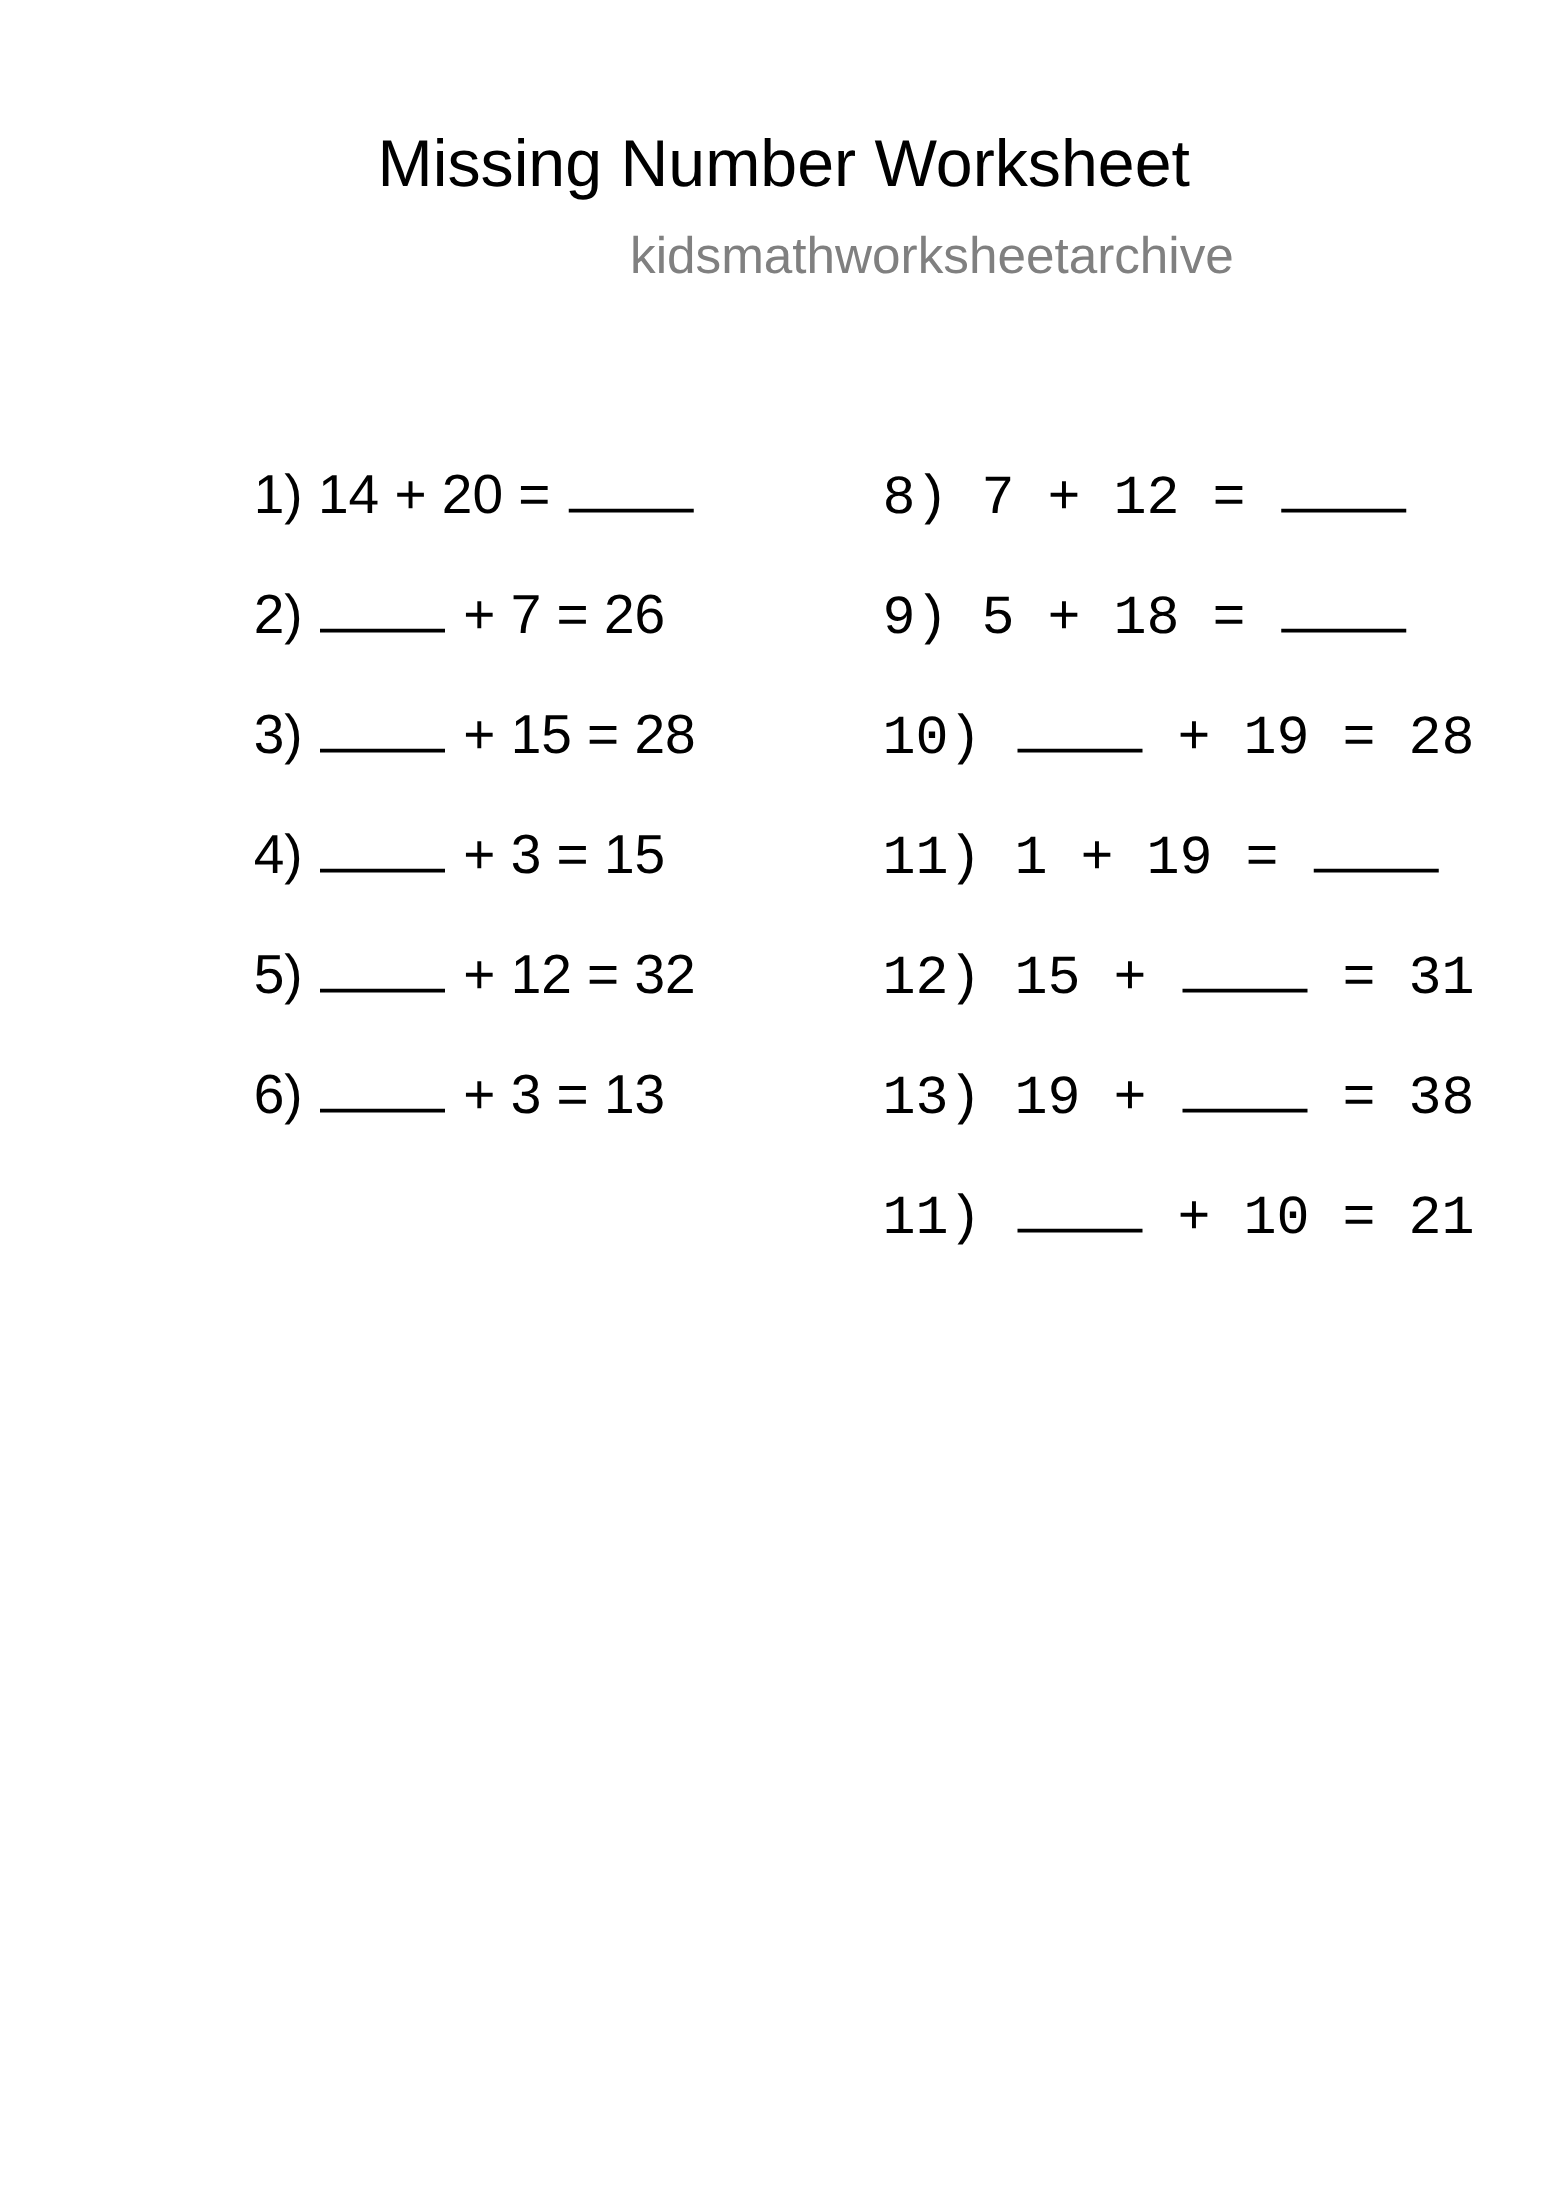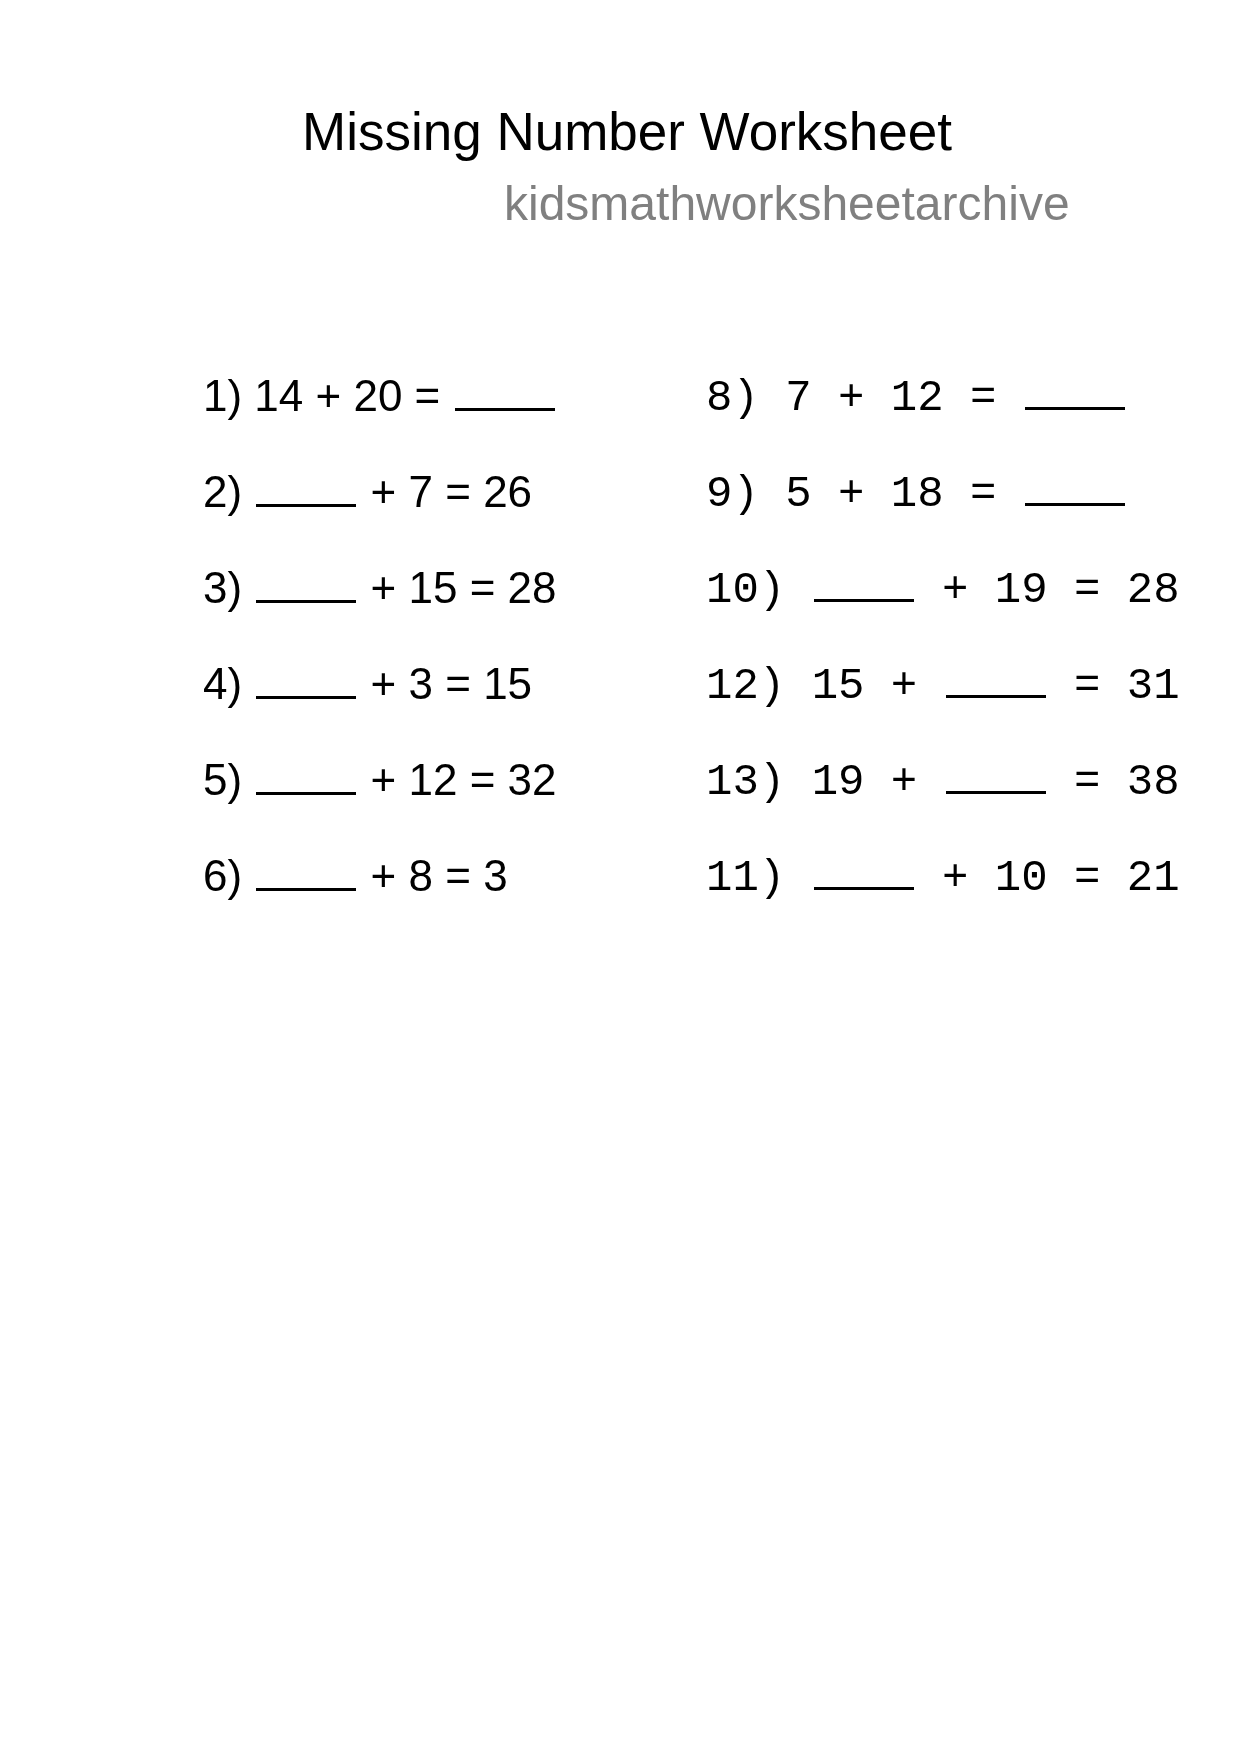--- a/index.html
+++ b/index.html
@@ -1,40 +1,41 @@
 <!DOCTYPE html>
 <html><head>
 <meta charset="utf-8">
 <style>
   html, body { margin:0; padding:0; background:#fff; }
   body { width:1240px; height:1754px; position:relative; overflow:hidden;
          font-family:"Liberation Sans", sans-serif; color:#000; }
   .title { position:absolute; left:302px; top:96px; font-size:53px; line-height:72px; white-space:nowrap; }
-  .subtitle { position:absolute; left:504px; top:180px; font-size:48px; line-height:48px; color:#808080; white-space:nowrap; }
+  .subtitle { position:absolute; left:504px; top:180px; font-size:41px; line-height:48px; color:#808080; white-space:nowrap; }
   .col { position:absolute; top:350px;margin-top:21px; }
   .col.left { left:203px; }
   .col.right { left:706px;font-family:Liberation Mono, monospace; }
   .problem { height:96px; font-size:44px; line-height:50px; white-space:nowrap; }
   .blank { display:inline-block; width:100px; border-bottom:3px solid #000; height:36px; vertical-align:baseline; margin:0 2px; }
 </style>
 </head>
 <body>
 
 <div class="title">Missing Number Worksheet</div>
 <div class="subtitle">kidsmathworksheetarchive</div>
 
 <div class="col left">
   <div class="problem"><span>1)</span> <span>14 + 20 =</span> <span class="blank"></span></div>
   <div class="problem"><span>2)</span> <span class="blank"></span> <span>+ 7 = 26</span></div>
   <div class="problem"><span>3)</span> <span class="blank"></span> <span>+ 15 = 28</span></div>
   <div class="problem"><span>4)</span> <span class="blank"></span> <span>+ 3 = 15</span></div>
   <div class="problem"><span>5)</span> <span class="blank"></span> <span>+ 12 = 32</span></div>
-  <div class="problem"><span>6)</span> <span class="blank"></span> <span>+ 8 = 3</span></div>
+  <div class="problem"><span>6)</span> <span class="blank"></span> <span>+ 3 = 13</span></div>
 </div>
 
 <div class="col right">
   <div class="problem"><span>8)</span> <span>7 + 12 =</span> <span class="blank"></span></div>
   <div class="problem"><span>9)</span> <span>5 + 18 =</span> <span class="blank"></span></div>
   <div class="problem"><span>10)</span> <span class="blank"></span> <span>+ 19 = 28</span></div>
+  <div class="problem"><span>11)</span> <span>1 + 19 =</span> <span class="blank"></span></div>
   <div class="problem"><span>12)</span> <span>15 +</span> <span class="blank"></span> <span>= 31</span></div>
   <div class="problem"><span>13)</span> <span>19 +</span> <span class="blank"></span> <span>= 38</span></div>
   <div class="problem"><span>11)</span> <span class="blank"></span> <span>+ 10 = 21</span></div>
 </div>
 
 </body></html>

